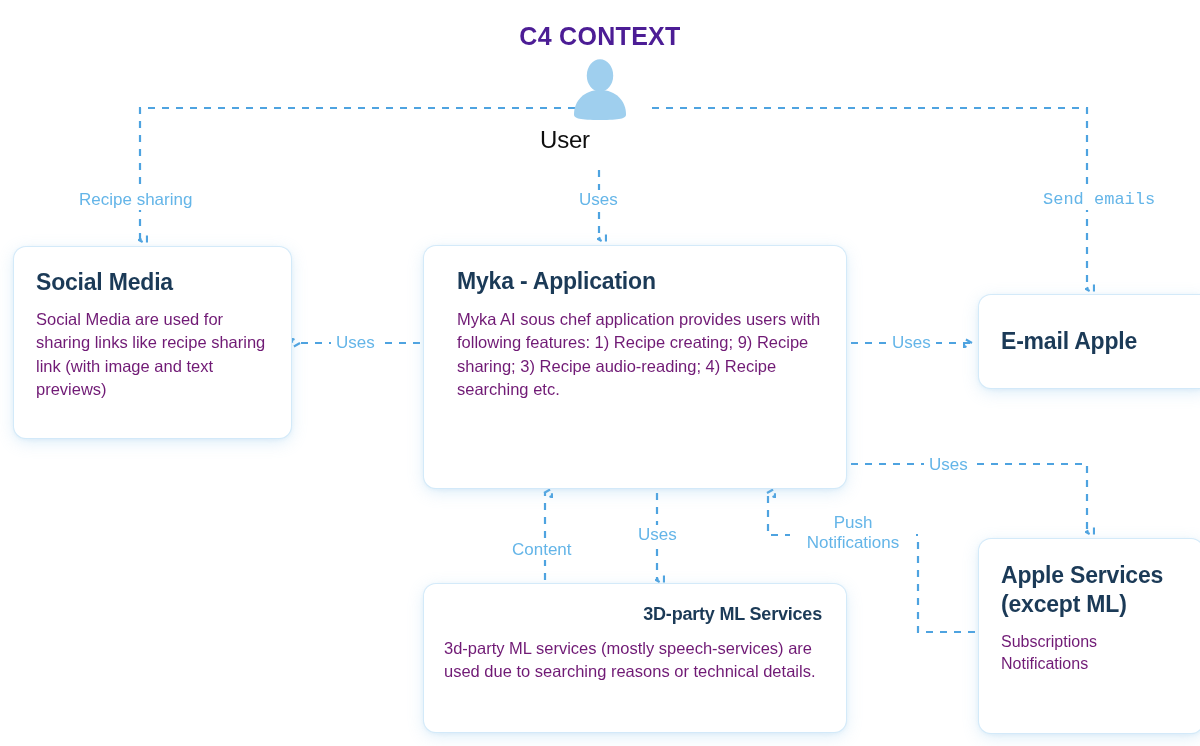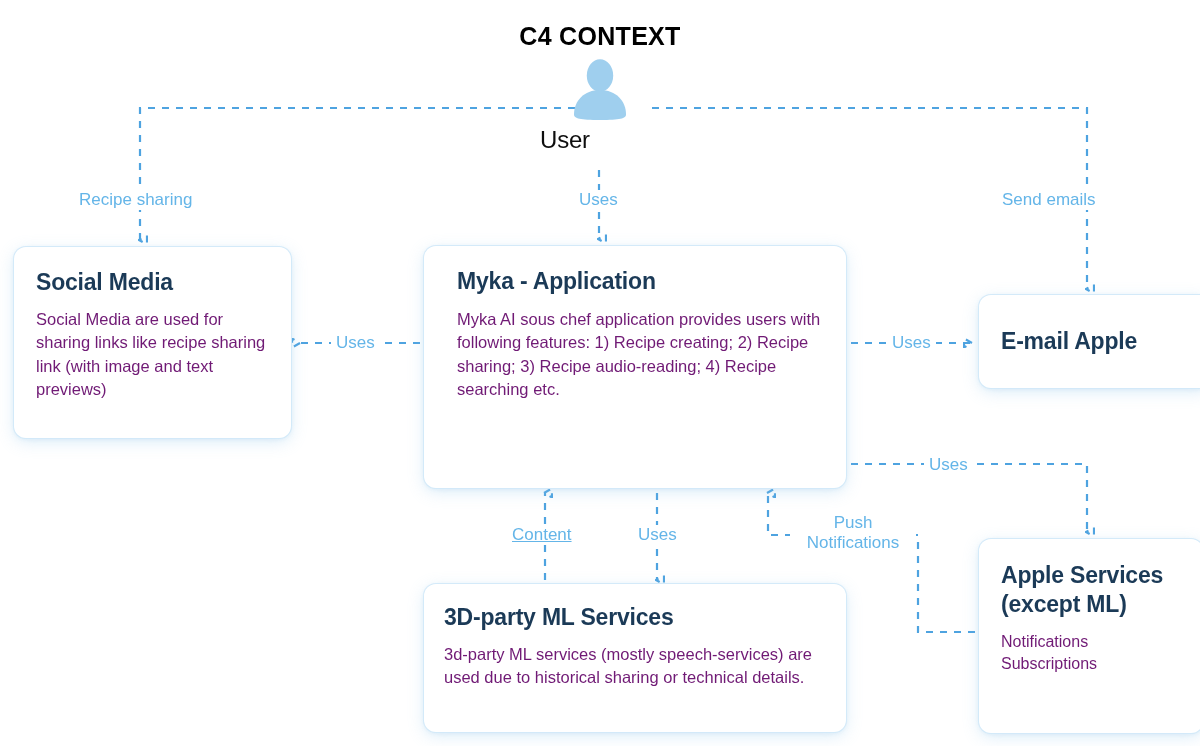--- a/index.html
+++ b/index.html
@@ -22,21 +22,21 @@
   
   #diagram-title {
     position: absolute;
     left: 0;
     top: 22px;
     width: 1200px;
     text-align: center;
     font-size: 25px;
     font-weight: bold;
     letter-spacing: 0.3px;
-    color: #000000;
+    color: #4c1d95;
   }
 
   
   #actor-user {
     position: absolute;
     left: 540px;
     top: 58px;
     width: 120px;
   }
   #actor-user .person-icon {
@@ -109,21 +109,21 @@
   #node-email .node-title { font-size: 23px; }
 
   
   #node-ml {
     left: 424px;
     top: 584px;
     width: 422px;
     height: 148px;
     padding: 20px 24px 16px 20px;
   }
-  #node-ml .node-title { font-size: 23px; }
+  #node-ml .node-title { font-size: 18px; text-align: right; }
   #node-ml .node-desc  { font-size: 16.5px; margin-top: 12px; }
 
   
   #node-apple {
     left: 979px;
     top: 539px;
     width: 224px;
     height: 194px;
     padding: 22px 20px 16px 22px;
   }
@@ -152,25 +152,25 @@
     font-size: 17px;
     white-space: nowrap;
     background: #ffffff;
     padding: 0 5px;
     line-height: 1.2;
   }
   .edge-label.two-line { white-space: normal; text-align: center; }
 
   #label-recipe-sharing { left: 74px;  top: 190px; }
   #label-uses-top       { left: 574px; top: 190px; }
-  #label-send-emails    { left: 997px; top: 190px; }
+  #label-send-emails    { left: 1038px; top: 190px; font-family: Liberation Mono, monospace; }
   #label-uses-left      { left: 331px; top: 333px; }
   #label-uses-right     { left: 887px; top: 333px; }
   #label-uses-apple     { left: 924px; top: 455px; }
-  #label-content        { left: 507px; top: 525px; text-decoration: underline; }
+  #label-content        { left: 507px; top: 540px; }
   #label-uses-ml        { left: 633px; top: 525px; }
   #label-push-notifs    { left: 790px; top: 513px; width: 116px; }
 </style>
 </head>
 <body>
 
 <div id="canvas">
 
   <div id="diagram-title">C4 CONTEXT</div>
 
@@ -218,38 +218,38 @@
   </div>
 
   <div class="node-box" id="node-social-media">
     <div class="node-title">Social Media</div>
     <div class="node-desc">Social Media are used for sharing links like recipe sharing link (with image and text previews)</div>
   </div>
 
   <div class="node-box" id="node-myka">
     <div class="node-title">Myka - Application</div>
     <div class="node-desc">
-      <p>Myka AI sous chef application provides users with following features: 1) Recipe creating; 2) Recipe sharing; 3) Recipe audio-reading; 4) Recipe searching etc.</p>
+      <p>Myka AI sous chef application provides users with following features: 1) Recipe creating; 9) Recipe sharing; 3) Recipe audio-reading; 4) Recipe searching etc.</p>
     </div>
   </div>
 
   <div class="node-box" id="node-email">
     <div class="node-title">E-mail Apple</div>
   </div>
 
   <div class="node-box" id="node-ml">
     <div class="node-title">3D-party ML Services</div>
-    <div class="node-desc">3d-party ML services (mostly speech-services) are used due to historical sharing or technical details.</div>
+    <div class="node-desc">3d-party ML services (mostly speech-services) are used due to searching reasons or technical details.</div>
   </div>
 
   <div class="node-box" id="node-apple">
     <div class="node-title">Apple Services (except ML)</div>
     <div class="node-desc">
+      <div>Subscriptions</div>
       <div>Notifications</div>
-      <div>Subscriptions</div>
     </div>
   </div>
 
   <div class="edge-label" id="label-recipe-sharing">Recipe sharing</div>
   <div class="edge-label" id="label-uses-top">Uses</div>
   <div class="edge-label" id="label-send-emails">Send emails</div>
   <div class="edge-label" id="label-uses-left">Uses</div>
   <div class="edge-label" id="label-uses-right">Uses</div>
   <div class="edge-label" id="label-uses-apple">Uses</div>
   <div class="edge-label" id="label-content">Content</div>

